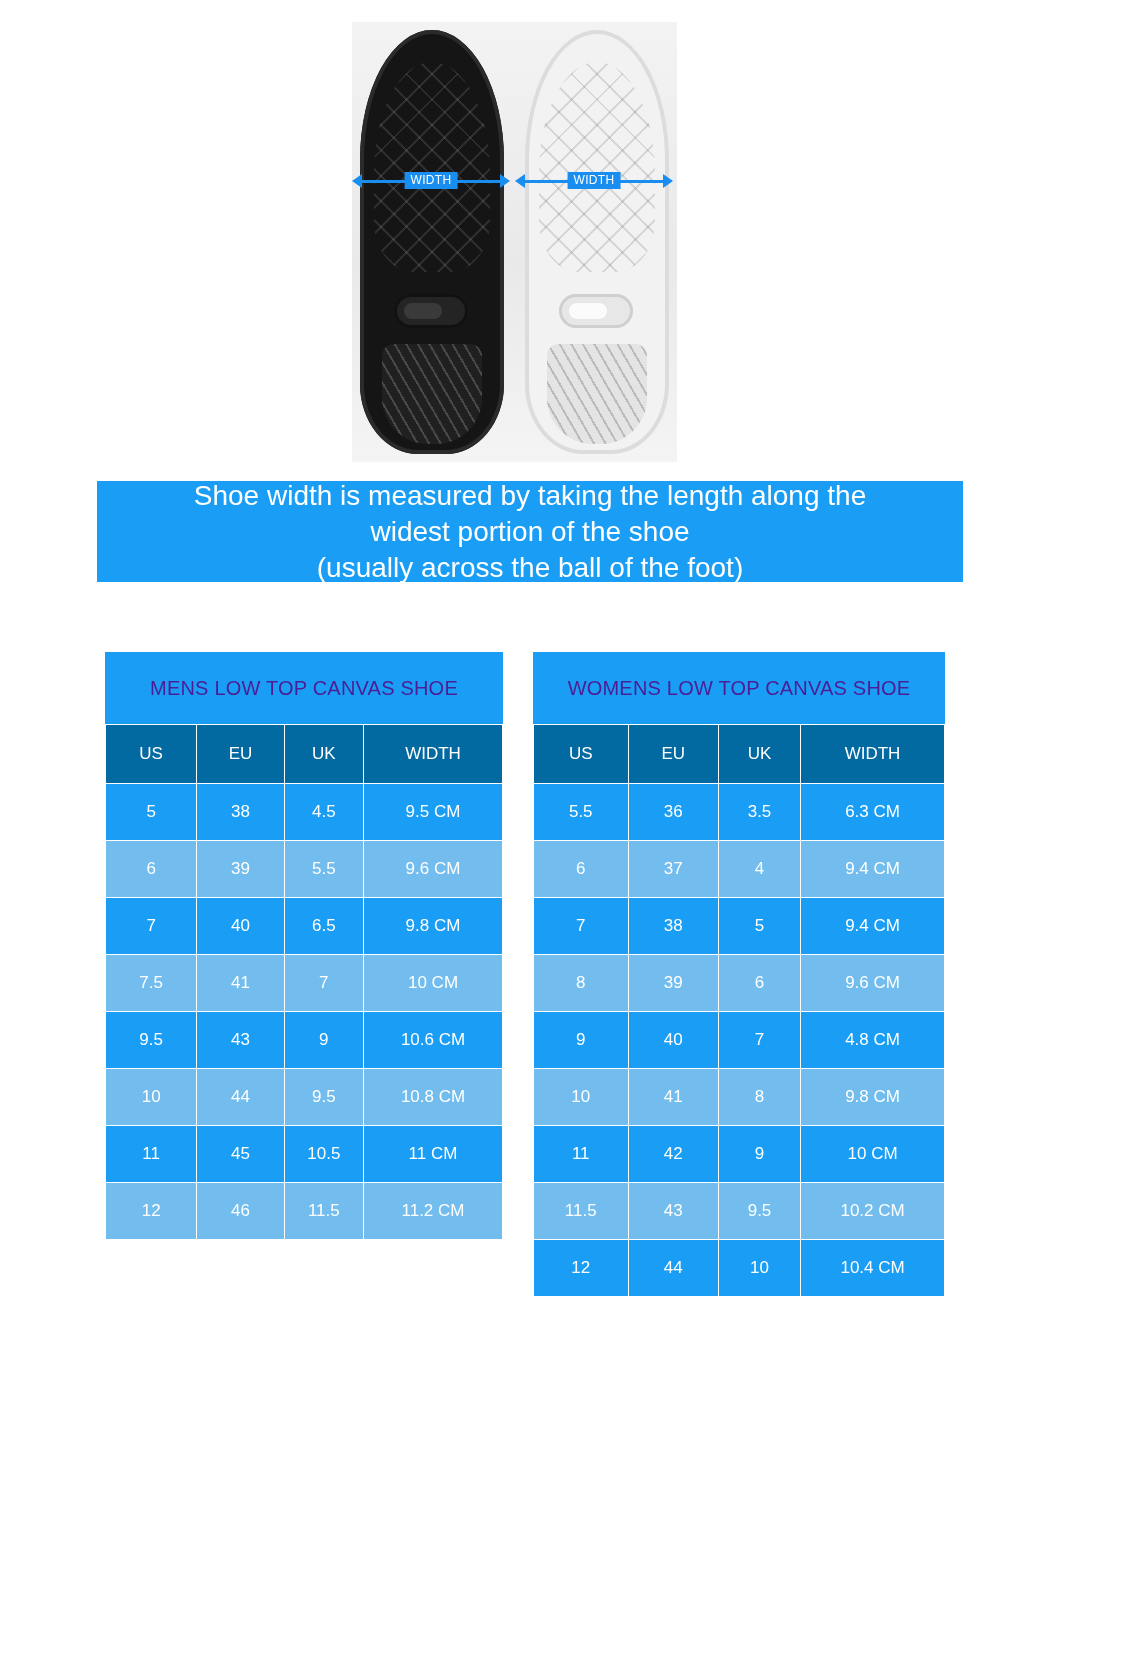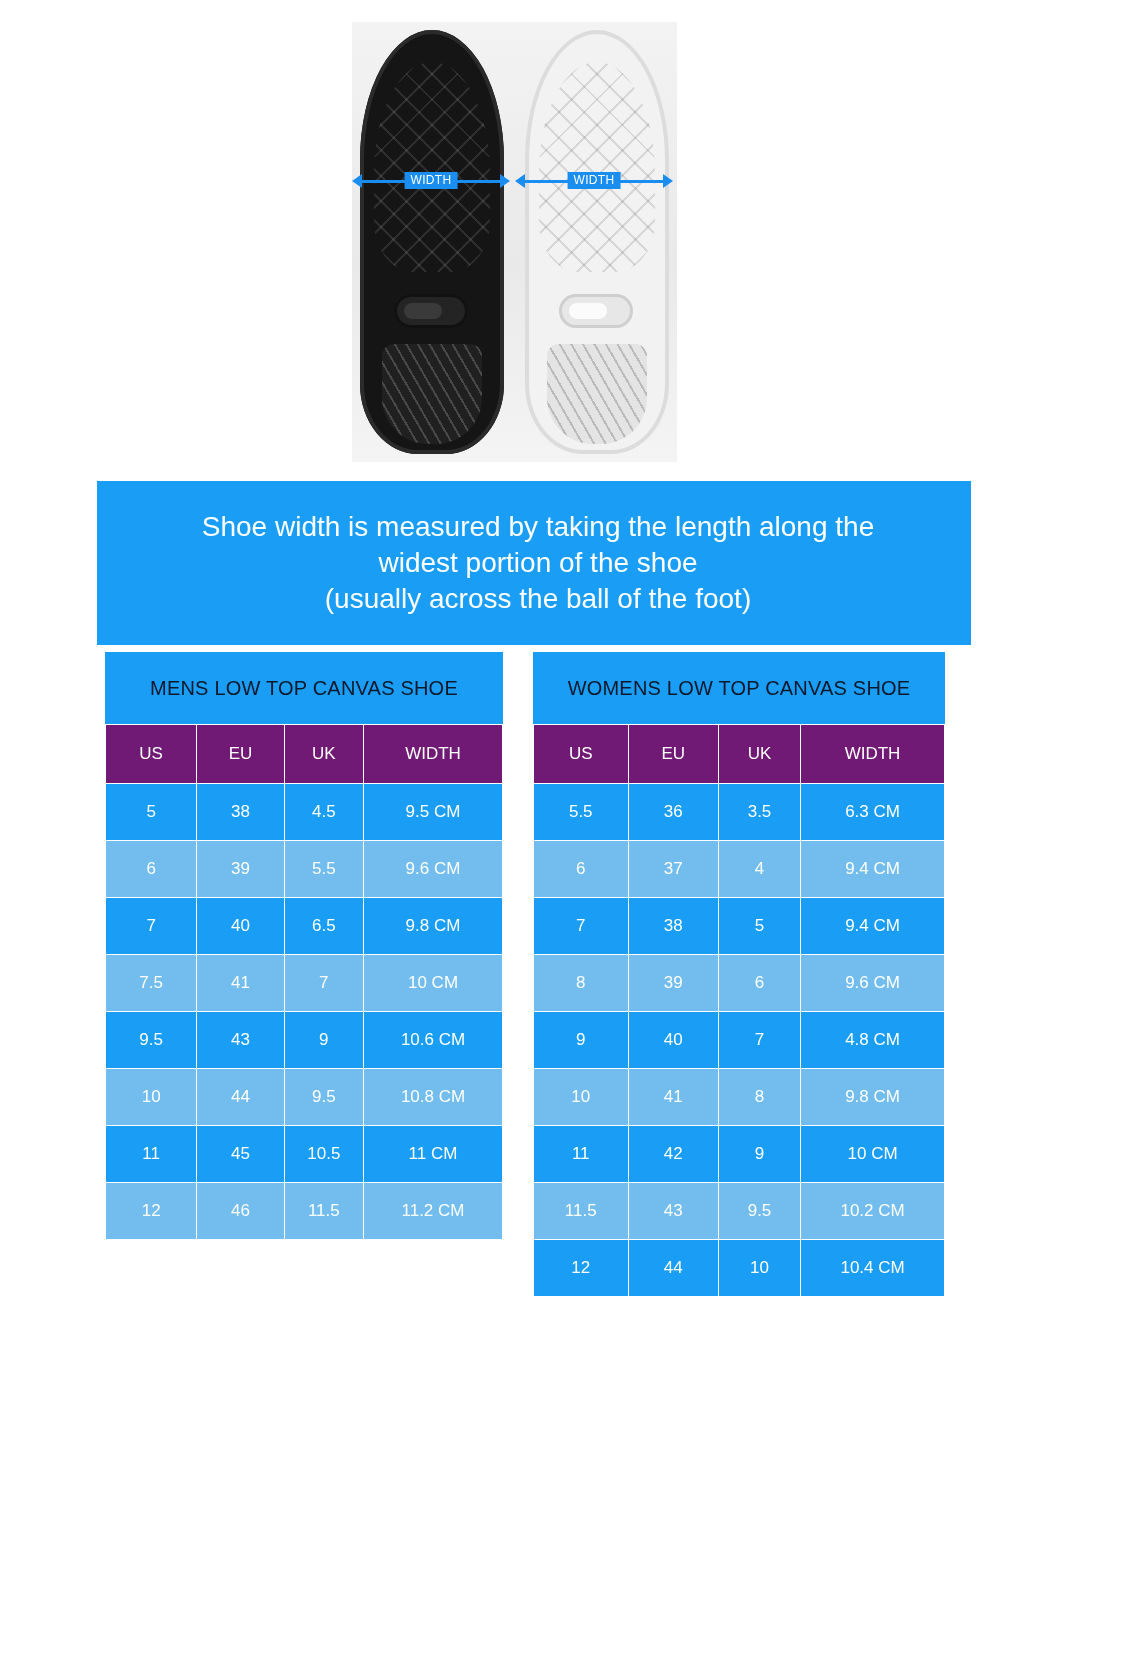--- a/index.html
+++ b/index.html
@@ -165,28 +165,27 @@
     line-height: 13px;
     white-space: nowrap;
   }
 
   
   .banner {
     position: absolute;
     left: 97px;
     top: 481px;
     width: 866px;
-    height: 164px;
+    height: 101px;
     background: #1a9ef5;
     color: #ffffff;
     display: flex;
     align-items: center;
     justify-content: center;
     text-align: center;
-    padding-left: 8px;
   }
   .banner p {
     margin: 0;
     font-size: 28px;
     line-height: 36px;
     font-weight: 400;
     white-space: pre-line;
   }
 
   
@@ -202,36 +201,36 @@
     top: 0;
     border-collapse: collapse;
     table-layout: fixed;
   }
   .size-table.mens   { left: 105px; width: 398px; }
   .size-table.womens { left: 533px; width: 412px; }
 
   .size-table caption {
     caption-side: top;
     background: #1a9ef5;
-    color: #0f172a;
+    color: #4c1d95;
     font-size: 20px;
     height: 72px;
     line-height: 72px;
     letter-spacing: .2px;
   }
   .size-table th,
   .size-table td {
     color: #ffffff;
     font-size: 17px;
     text-align: center;
     height: 54px;
     border: 1px solid #ffffff;
     font-weight: 400;
   }
-  .size-table thead th { background: #701a75; height: 56px; }
+  .size-table thead th { background: #0369a1; height: 56px; }
   .size-table tbody tr:nth-child(odd)  td { background: #1a9ef5; }
   .size-table tbody tr:nth-child(even) td { background: #72bdee; }
 
   .size-table col.c-us    { width: 23%; }
   .size-table col.c-eu    { width: 22%; }
   .size-table col.c-uk    { width: 20%; }
   .size-table col.c-width { width: 35%; }
 </style>
 </head>
 <body>

